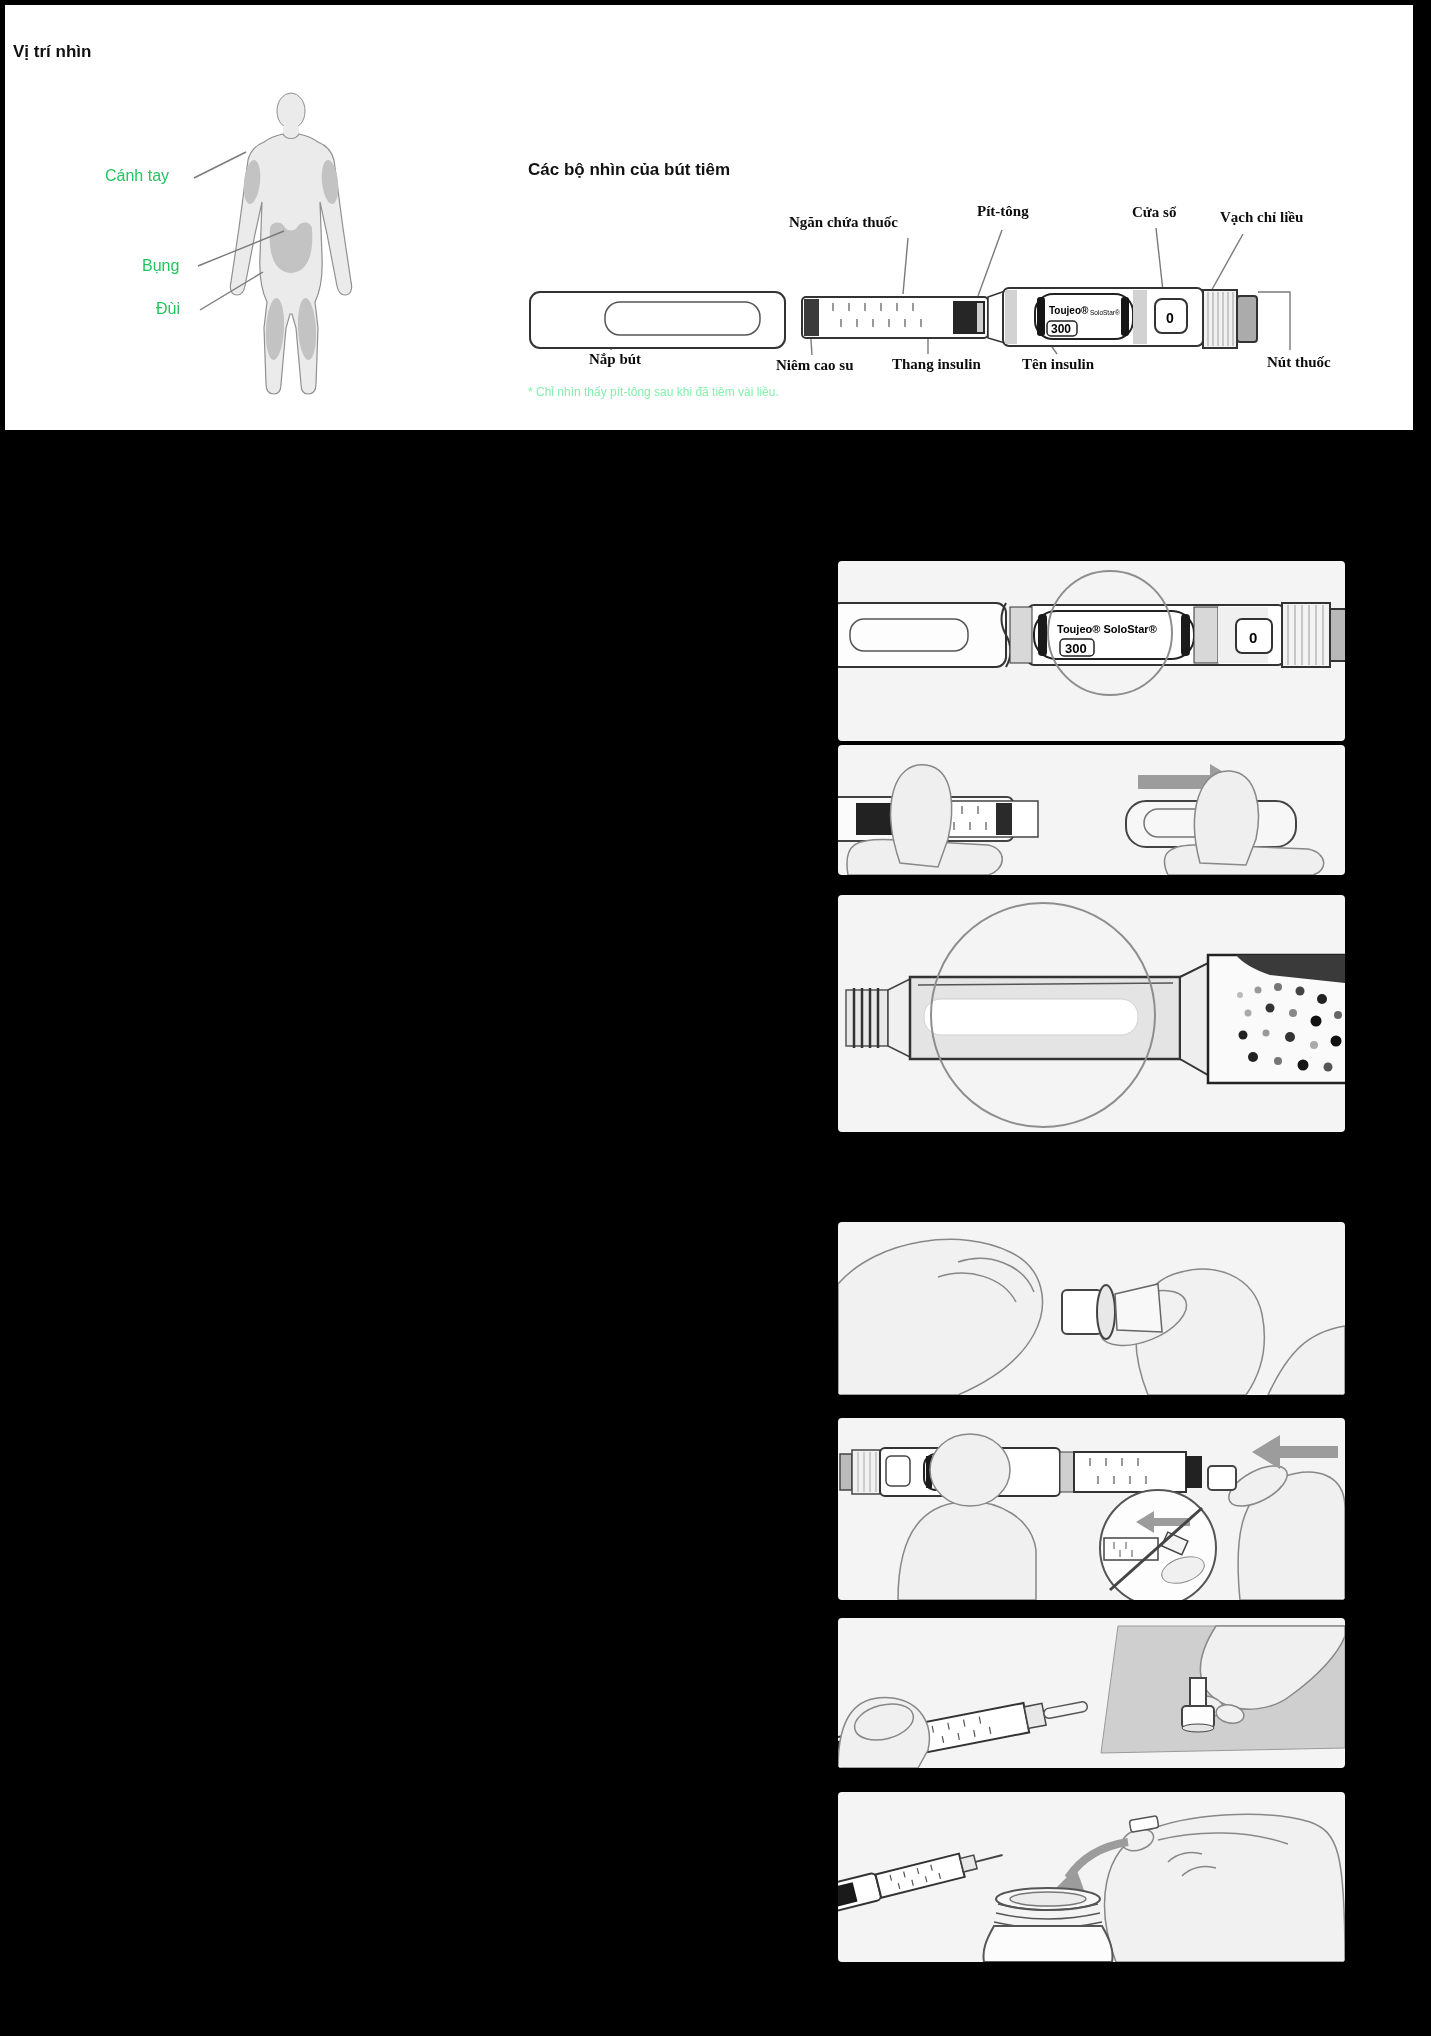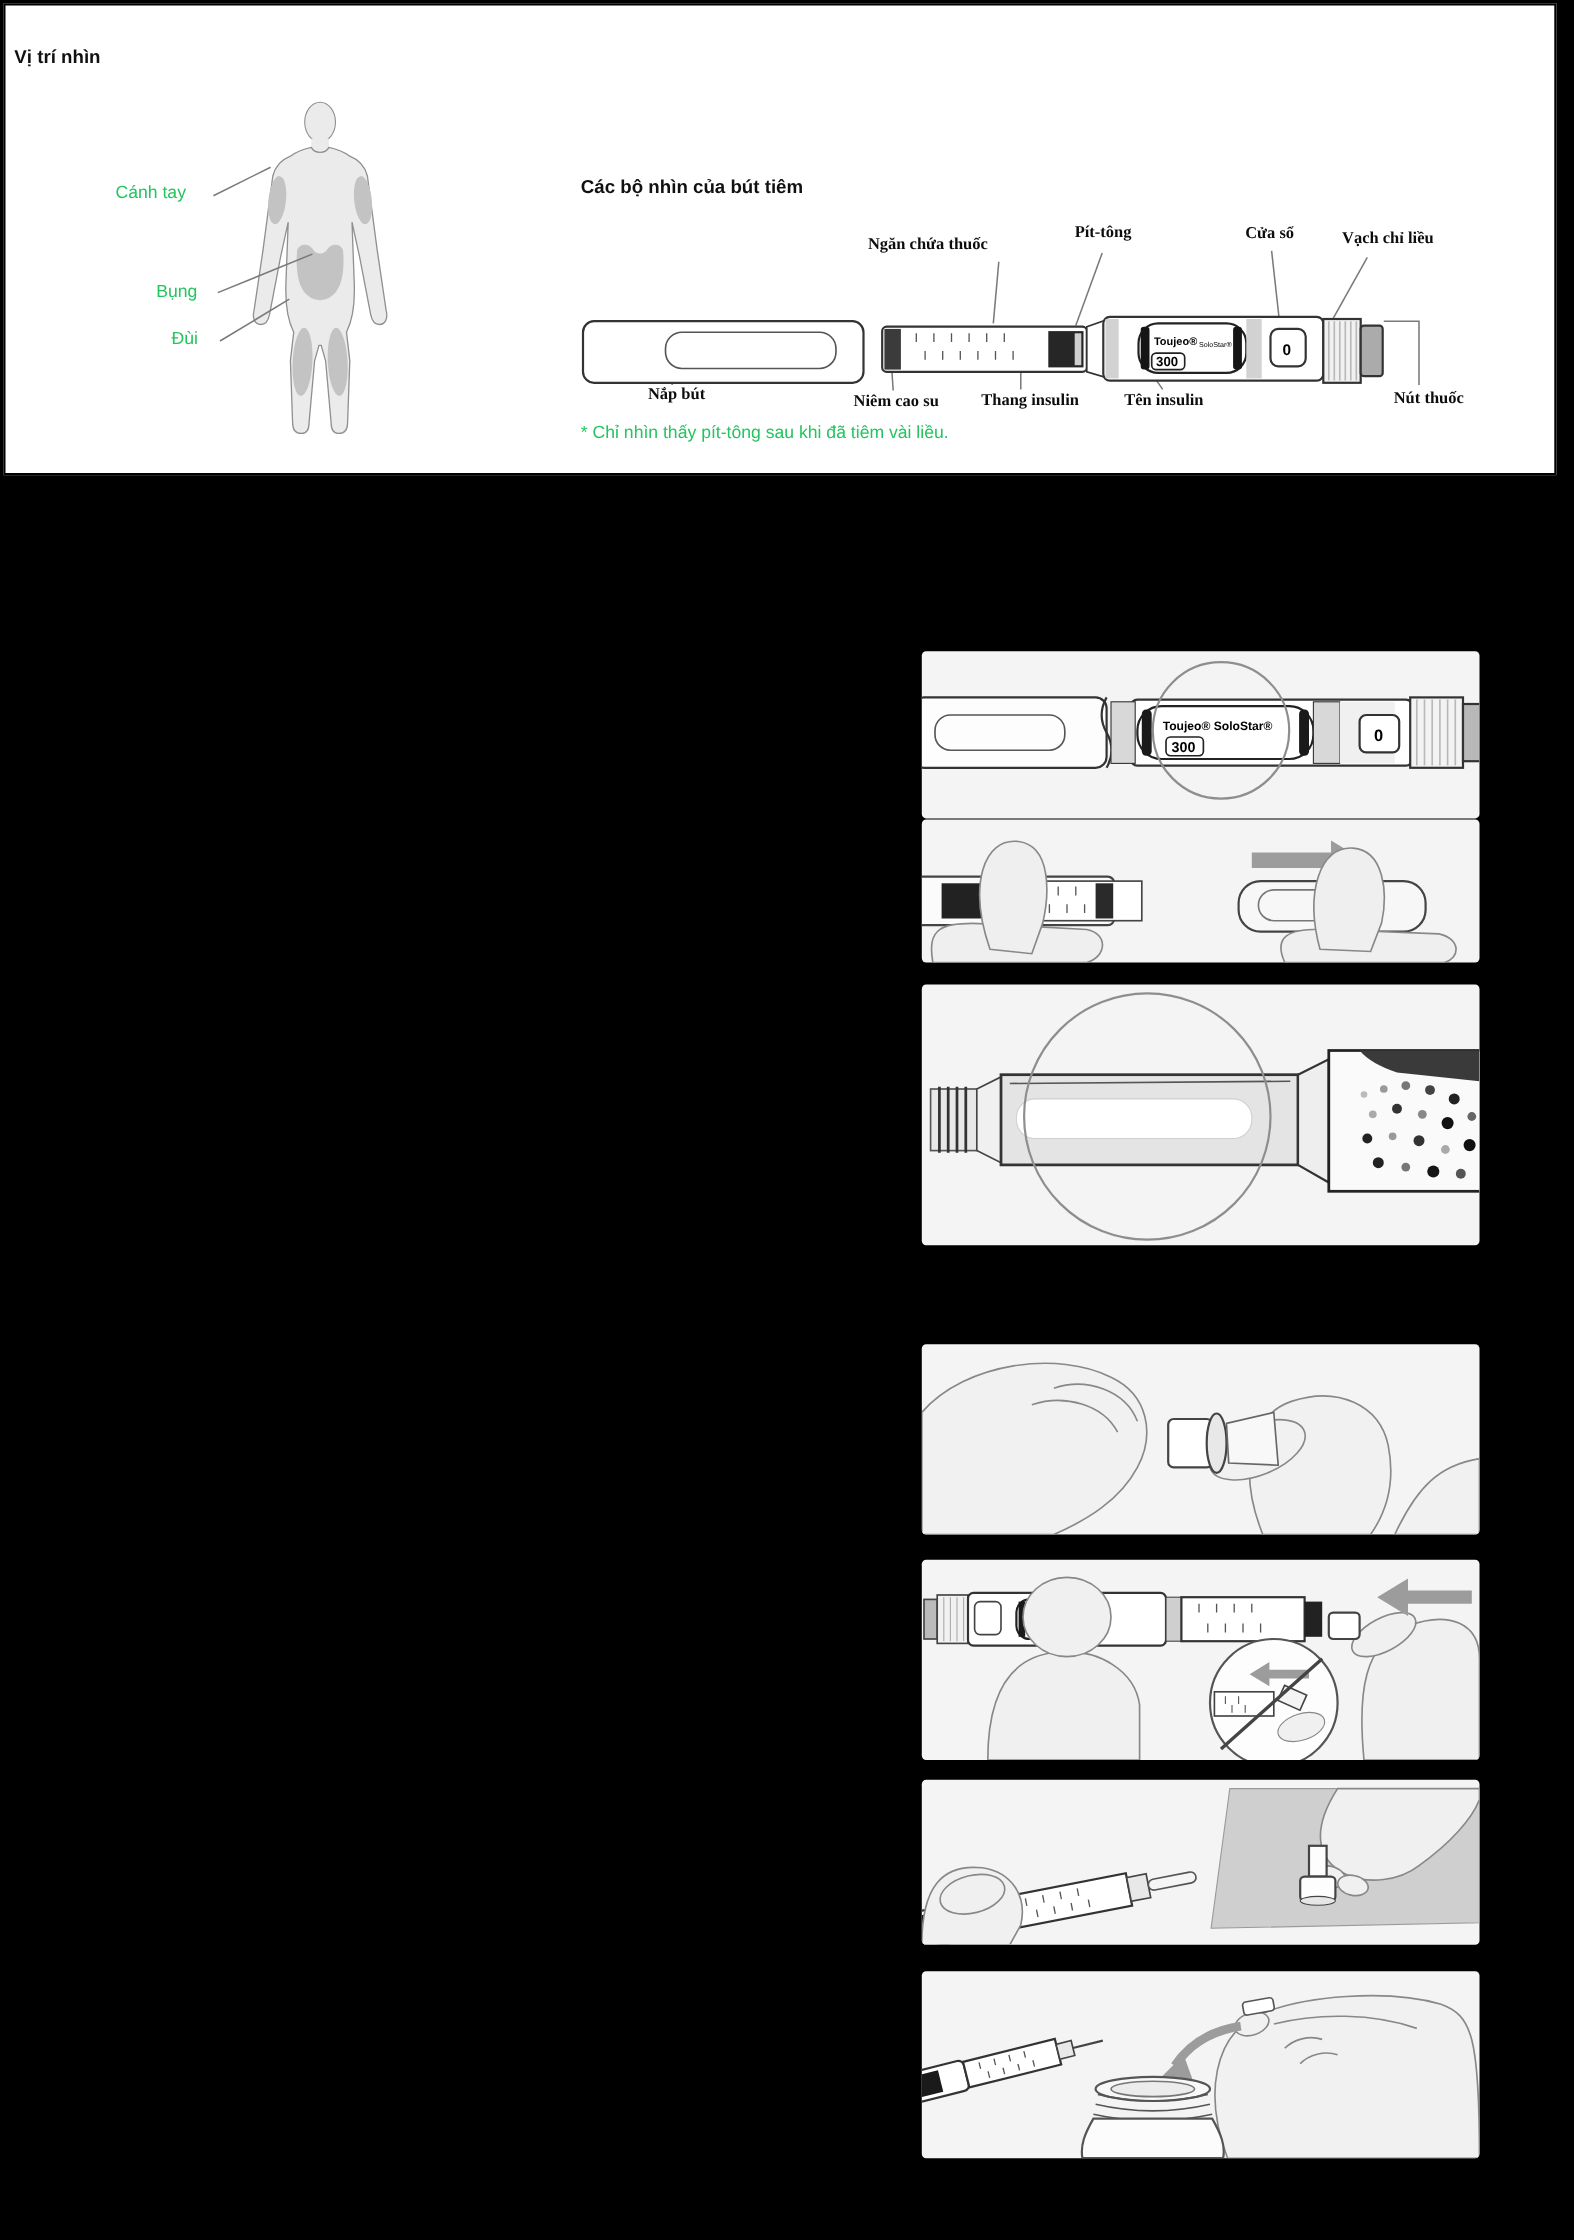--- a/index.html
+++ b/index.html
@@ -8,25 +8,25 @@
   .doc-panel{position:absolute;left:3px;top:3px;width:1408px;height:425px;
              background:#fff;border:2px solid #000;}
   .header-bar{position:absolute;left:3px;top:3px;width:1399px;height:28px;
               background:#d7d7d7;border:2px solid #000;border-top-width:1px;
               padding-left:9px;line-height:28px;font-size:17px;font-weight:bold;}
   .section-title{position:absolute;left:13px;top:42px;font-size:17px;font-weight:bold;}
   .label{position:absolute;font-size:16px;color:#22c55e;white-space:nowrap;}
   .pen-title{position:absolute;left:528px;top:160px;font-size:17px;font-weight:bold;}
   .pen-label{position:absolute;font-family:"Liberation Serif", serif;font-weight:bold;
              font-size:15px;white-space:nowrap;color:#0d0d0d;}
-  .footnote{position:absolute;left:528px;top:385px;font-size:16px;color:#22c55e;}
+  .footnote{position:absolute;left:528px;top:385px;font-size:12px;color:#86efac;}
   svg{display:block;}
   .overlay{position:absolute;left:0;top:0;pointer-events:none;}
   .fig{position:absolute;left:838px;width:507px;background:#f4f4f4;border-radius:4px;overflow:hidden;}
-  #fig1{top:592px;height:152px;text-decoration:underline;}
+  #fig1{top:561px;height:180px;text-decoration:underline;}
   #fig2{top:745px;height:130px;}
   #fig3{top:895px;height:237px;}
   #fig4{top:1222px;height:173px;}
   #fig5{top:1418px;height:182px;}
   #fig6{top:1618px;height:150px;}
   #fig7{top:1792px;height:170px;}
   text{font-family:"Liberation Sans", sans-serif;}
 </style>
 </head>
 <body>

